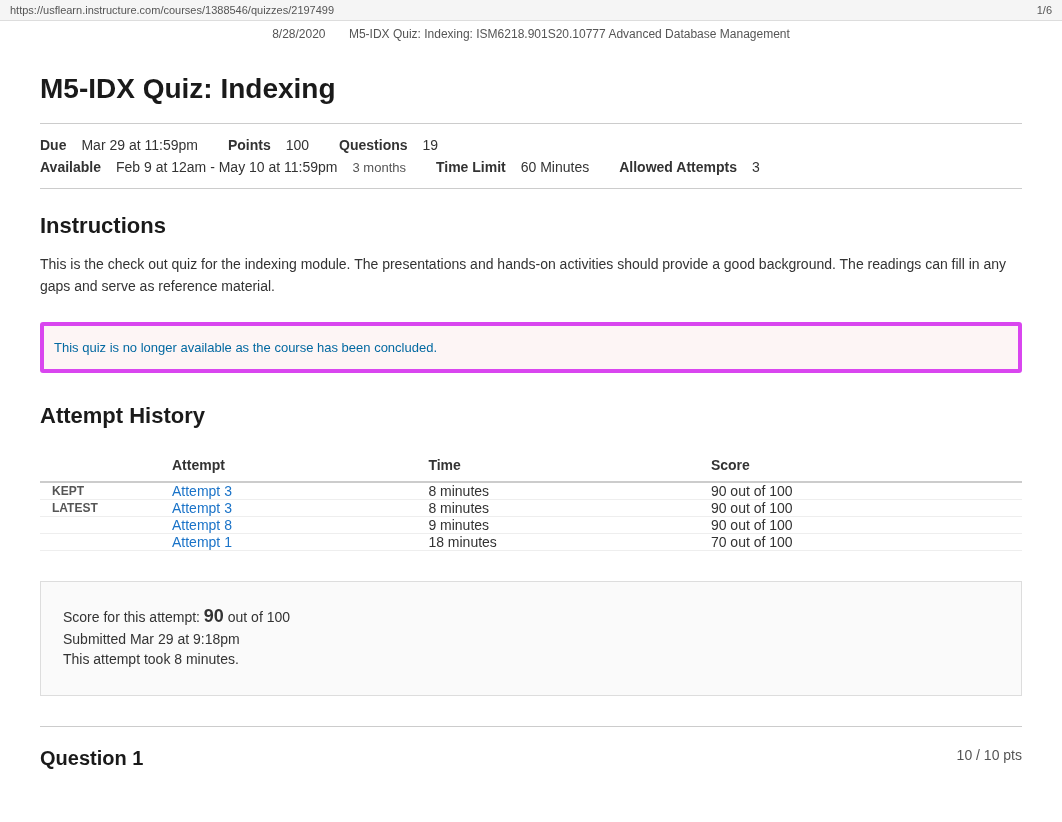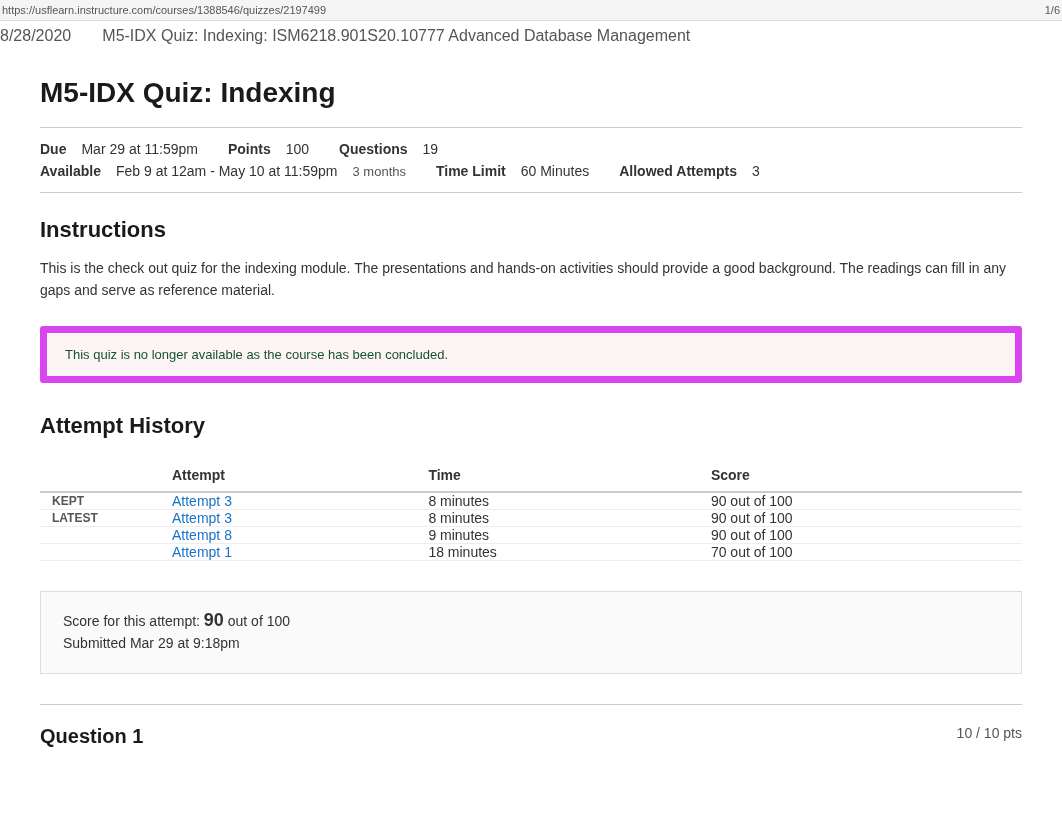--- a/index.html
+++ b/index.html
@@ -12,30 +12,31 @@
       font-family: Arial, Helvetica, sans-serif;
       font-size: 14px;
       background: #fff;
       color: #333;
       width: 1062px;
     }
 
     .browser-bar {
       background: #f5f5f5;
       border-bottom: 1px solid #ddd;
-      padding: 4px 2px;
+      padding: 4px 10px;
       font-size: 11px;
       color: #555;
       display: flex;
       justify-content: space-between;
       gap: 29px;
     }
 
     .page-header-bar {
-      font-size: 16px;
+      text-align: center;
+      font-size: 12px;
       color: #555;
       padding: 6px 0 2px 0;
     }
 
     .main-content {
       padding: 20px 40px 40px 40px;
       max-width: 1062px;
     }
 
     .quiz-title {
@@ -91,25 +92,25 @@
       margin-bottom: 14px;
     }
 
     .instructions-text {
       font-size: 14px;
       line-height: 1.6;
       color: #333;
     }
 
     .notice-box {
-      border: 7px solid #d946ef;
+      border: 4px solid #d946ef;
       background: #fdf5f5;
-      padding: 14px 18px;
+      padding: 14px 10px;
       margin: 24px 0;
-      color: #14532d;
+      color: #0369a1;
       font-size: 13px;
       border-radius: 3px;
     }
 
     .attempt-history-section {
       margin-top: 30px;
     }
 
     .attempt-history-title {
       font-size: 22px;
@@ -147,21 +148,21 @@
       width: 120px;
     }
 
     .attempt-link {
       color: #1a73c8;
       text-decoration: none;
     }
 
     .score-summary {
       border: 1px solid #ddd;
-      padding: 18px 22px;
+      padding: 24px 22px;
       margin-bottom: 30px;
       background: #fafafa;
     }
 
     .score-summary p {
       font-size: 14px;
       margin-bottom: 4px;
     }
 
     .score-bold {
@@ -285,20 +286,21 @@
             <td>70 out of 100</td>
           </tr>
         </tbody>
     </table>
 
     <div class="score-summary">
       <p>
         <span>Score for this attempt: </span><span class="score-bold">90</span><span> out of 100</span>
       </p>
       <p>Submitted Mar 29 at 9:18pm</p>
+      <p>This attempt took 8 minutes.</p>
     </div>
 
     <div class="question-section">
       <span class="question-label">Question 1</span>
       <span class="question-points">10 / 10 pts</span>
     </div>
 
   </div>
 </div>
 

